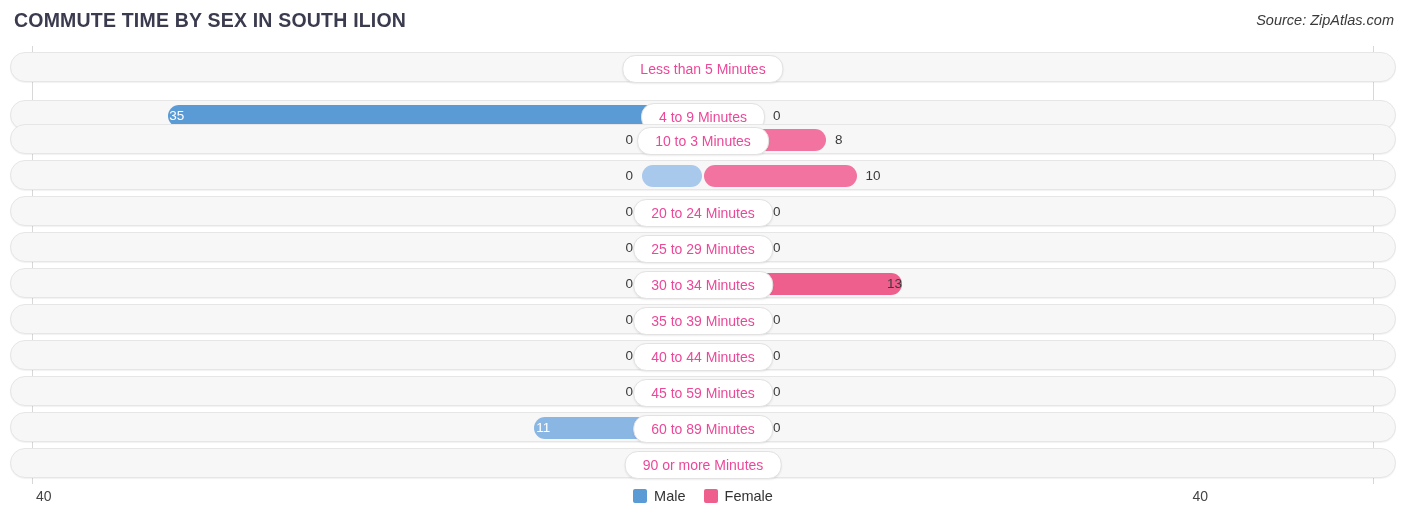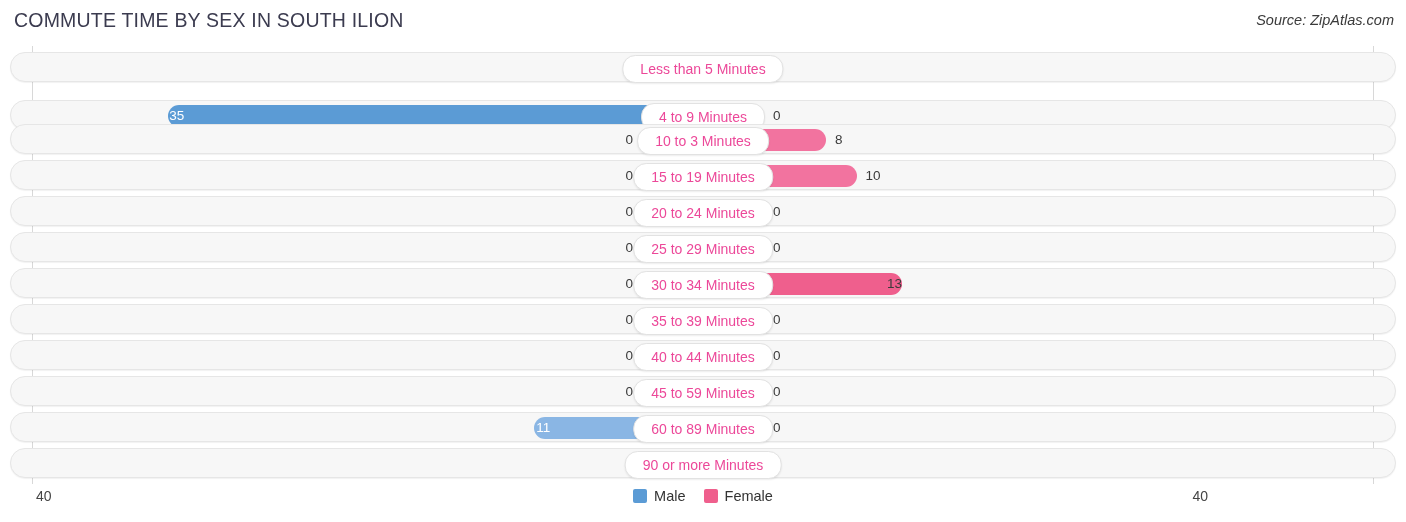--- a/index.html
+++ b/index.html
@@ -12,20 +12,21 @@
     position:relative;
   }
   #chart-root{position:relative;width:1406px;height:522px;}
 
   
   .header{position:absolute;left:0;top:0;width:1406px;height:42px;}
   .chart-title{
     position:absolute;left:14px;top:9px;
     font-size:19.5px;color:#3b3b4f;letter-spacing:.2px;
     white-space:nowrap;
+    font-weight:bold;
   }
   .source-note{
     position:absolute;right:12px;top:12px;
     font-size:14.5px;font-style:italic;color:#3a3a3a;
     white-space:nowrap;
   }
 
   
   .plot{position:absolute;left:0;top:46px;width:1406px;height:438px;}
   .axis-line{position:absolute;top:0;width:1px;height:438px;background:#d8d8d8;}
@@ -125,21 +126,20 @@
           <div class="bar-val" style="left: 824px;">8</div>
           <div class="cat-pill">10 to 3 Minutes</div>
         </div>
       </div>
       <div class="row" style="top: 114px;">
         <div class="row-inner">
           <div class="bar male" style="width: 60px; background: rgb(168, 200, 236);"></div>
           <div class="bar-val" style="right: 762px;">0</div>
           <div class="bar female" style="width: 152.5px; background: rgb(242, 115, 159);"></div>
           <div class="bar-val" style="left: 854.5px;">10</div>
-          <div class="cat-pill">15 to 19 Minutes</div>
         </div>
       </div>
       <div class="row" style="top: 150px;">
         <div class="row-inner">
           <div class="bar male" style="width: 60px; background: rgb(168, 200, 236);"></div>
           <div class="bar-val" style="right: 762px;">0</div>
           <div class="bar female" style="width: 60px; background: rgb(249, 168, 196);"></div>
           <div class="bar-val" style="left: 762px;">0</div>
           <div class="cat-pill">20 to 24 Minutes</div>
         </div>

